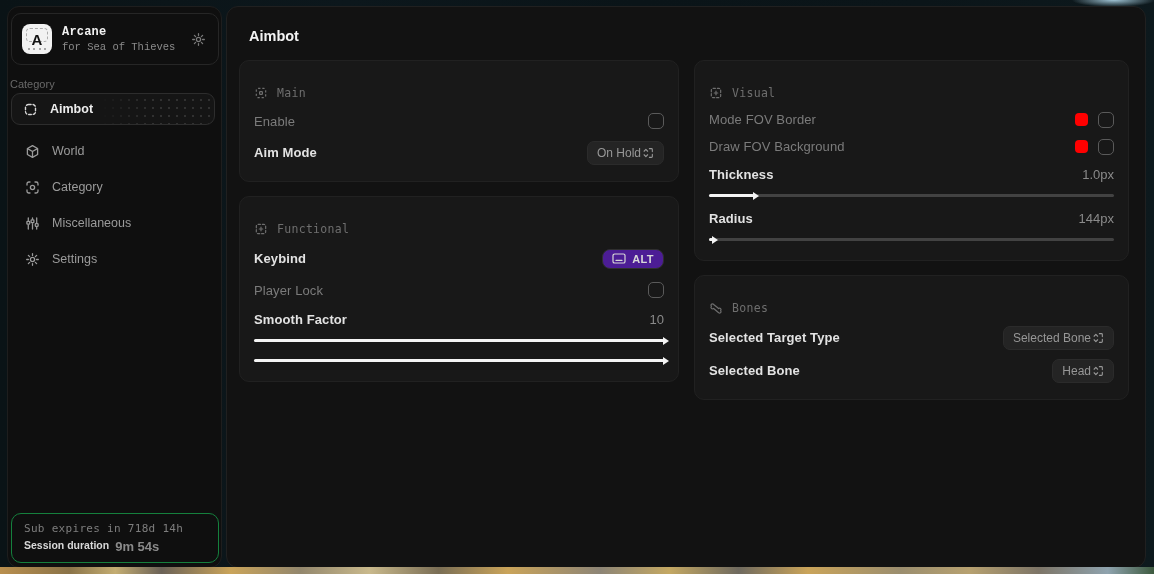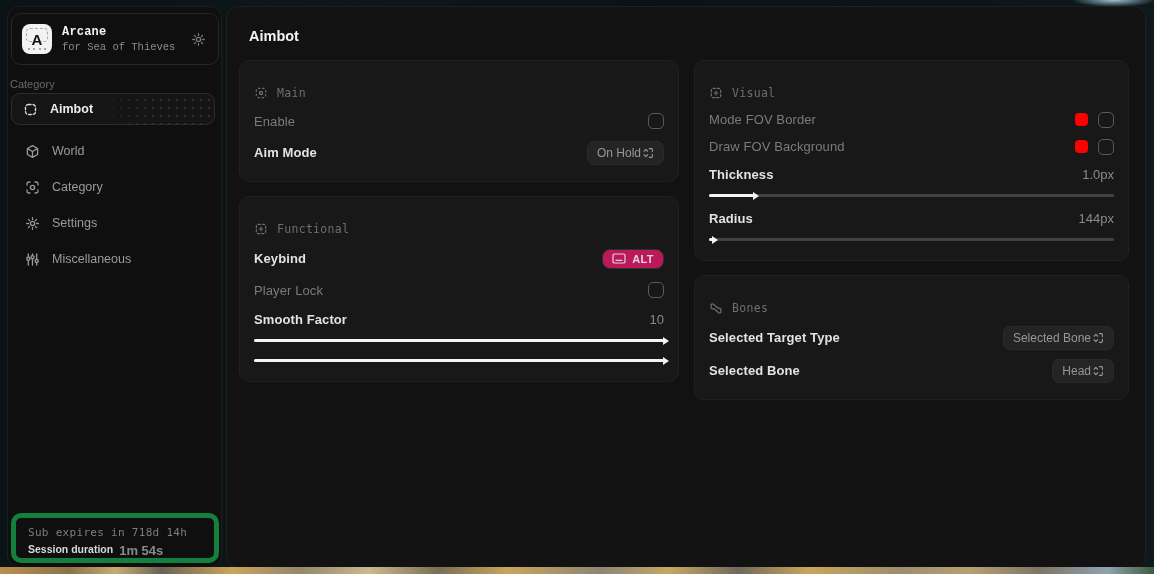--- a/index.html
+++ b/index.html
@@ -66,21 +66,21 @@
     mask-image:linear-gradient(to left,#000 55%,transparent 100%);
   }
   .nav-item{
     height:36px; display:flex; align-items:center; gap:12px; padding-left:17px;
     color:#9b9b9b; font-size:12.5px; font-weight:500; cursor:default;
   }
   .icon{ display:flex; align-items:center; justify-content:center; }
 
   .sub-box{
     position:absolute; left:3px; bottom:4px; width:208px; height:50px;
-    border:5px solid #15803d; border-radius:10px; padding:8px 12px 0;
+    border:1px solid #15803d; border-radius:10px; padding:8px 12px 0;
   }
   .sub-line{ font-family:"DejaVu Sans Mono", monospace; color:#7e7e7e; font-size:11px; letter-spacing:.3px; }
   .session-line{ margin-top:4px; font-size:10.5px; color:#d9d9d9; display:flex; gap:6px; }
   .session-line .lab{ font-weight:600; }
   .session-line .val{ font-weight:700; }
 
   
   .page-title{ color:#f3f3f3; font-size:14.5px; font-weight:700; padding:21px 0 16px 10px; }
   .columns{ display:flex; gap:15px; }
   .col-left{ flex:0 0 440px; }
@@ -104,21 +104,21 @@
   }
   .swatch{ width:13px; height:13px; border-radius:4px; }
 
   .select-btn{
     display:flex; align-items:center; gap:1px;
     background:#242424; border:1px solid #2b2b2b; border-radius:7px;
     padding:4px 9px; color:#979797; font-size:12px; font-weight:500;
   }
   .key-btn{
     display:flex; align-items:center; gap:6px;
-    background:#be185d; border:1px solid #2f2f2f; border-radius:8px;
+    background:#4c1d95; border:1px solid #2f2f2f; border-radius:8px;
     padding:3px 9px; color:#d8d8d8; font-size:11px; font-weight:700; letter-spacing:.4px;
   }
 
   .slider-group{ padding:2px 0 7px; }
   .slider{ position:relative; height:3px; background:#424242; border-radius:2px; margin-top:8px; }
   .slider .fill{ position:absolute; left:0; top:0; bottom:0; background:#f4f4f4; border-radius:2px; }
   .slider .arrow{
     position:absolute; right:-5px; top:50%; transform:translateY(-50%);
     width:0; height:0; border-left:6px solid #f4f4f4;
     border-top:4px solid transparent; border-bottom:4px solid transparent;
@@ -182,45 +182,45 @@
           <path d="M2 5V3.8A1.8 1.8 0 0 1 3.8 2H5M10 2h1.2A1.8 1.8 0 0 1 13 3.8V5M13 10v1.2a1.8 1.8 0 0 1-1.8 1.8H10M5 13H3.8A1.8 1.8 0 0 1 2 11.2V10"></path>
           <circle cx="7.5" cy="7.5" r="2.1"></circle>
         </svg>
       </span>
       <span>Category</span>
     </div>
 
     <div class="nav-item">
       <span class="icon">
         <svg width="15" height="15" viewBox="0 0 15 15" fill="none" stroke="#9b9b9b" stroke-width="1.3" stroke-linecap="round">
-          <circle cx="7.5" cy="7.5" r="2.1"></circle>
-          <path d="M7.5 1.7v1.7M7.5 11.6v1.7M1.7 7.5h1.7M11.6 7.5h1.7M3.4 3.4l1.2 1.2M10.4 10.4l1.2 1.2M11.6 3.4l-1.2 1.2M4.6 10.4l-1.2 1.2"></path>
-        </svg>
-      </span>
-      <span>Settings</span>
-    </div>
-
-    <div class="nav-item">
-      <span class="icon">
-        <svg width="15" height="15" viewBox="0 0 15 15" fill="none" stroke="#9b9b9b" stroke-width="1.3" stroke-linecap="round">
           <path d="M3.3 2v2.6M3.3 9v4M7.5 2v1.2M7.5 7.6v5.4M11.7 2v5M11.7 11.2V13"></path>
           <rect x="1.9" y="5.4" width="2.8" height="2.8" rx="0.7"></rect>
           <rect x="6.1" y="3.9" width="2.8" height="2.8" rx="0.7"></rect>
           <rect x="10.3" y="7.6" width="2.8" height="2.8" rx="0.7"></rect>
         </svg>
       </span>
       <span>Miscellaneous</span>
     </div>
+
+    <div class="nav-item">
+      <span class="icon">
+        <svg width="15" height="15" viewBox="0 0 15 15" fill="none" stroke="#9b9b9b" stroke-width="1.3" stroke-linecap="round">
+          <circle cx="7.5" cy="7.5" r="2.1"></circle>
+          <path d="M7.5 1.7v1.7M7.5 11.6v1.7M1.7 7.5h1.7M11.6 7.5h1.7M3.4 3.4l1.2 1.2M10.4 10.4l1.2 1.2M11.6 3.4l-1.2 1.2M4.6 10.4l-1.2 1.2"></path>
+        </svg>
+      </span>
+      <span>Settings</span>
+    </div>
   </div>
 
   <div class="sub-box">
     <div class="sub-line">Sub expires in 718d 14h</div>
     <div class="session-line">
       <span class="lab">Session duration</span>
-      <span class="val">1m 54s</span>
+      <span class="val">9m 54s</span>
     </div>
   </div>
 </div>
 
 <div class="mainpanel">
   <div class="page-title">Aimbot</div>
 
   <div class="columns">
 
     <div class="col-left">

